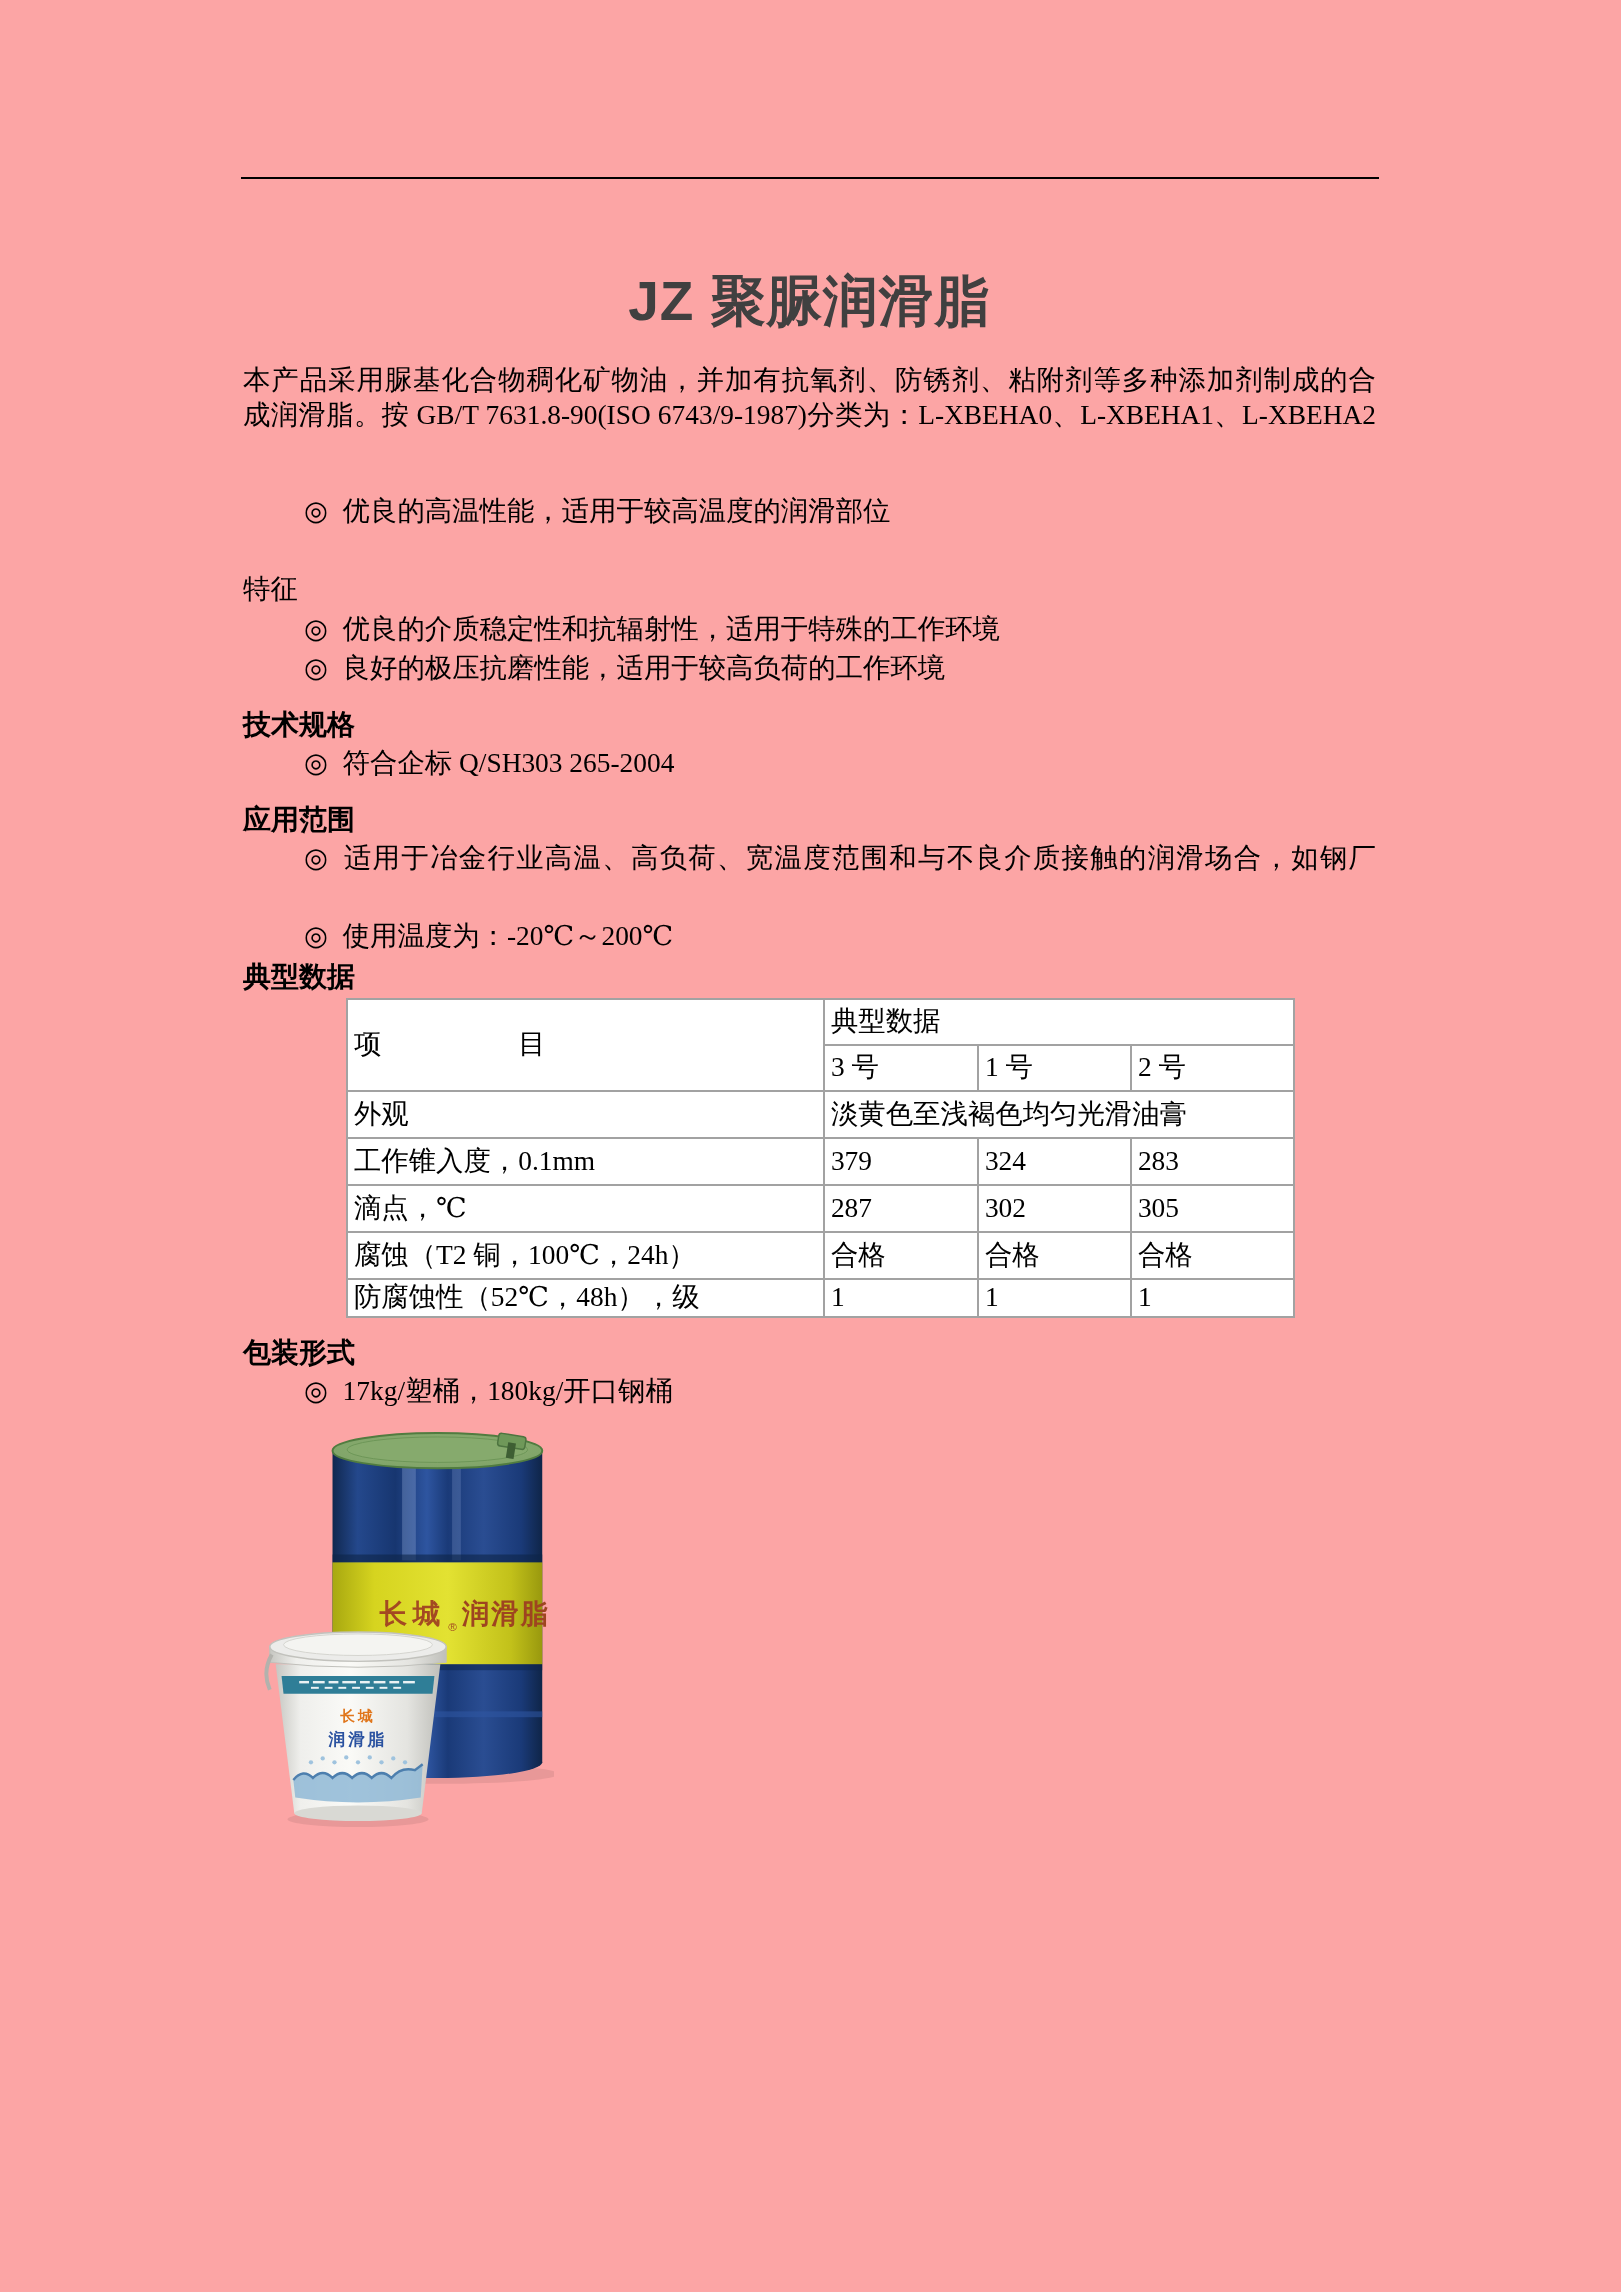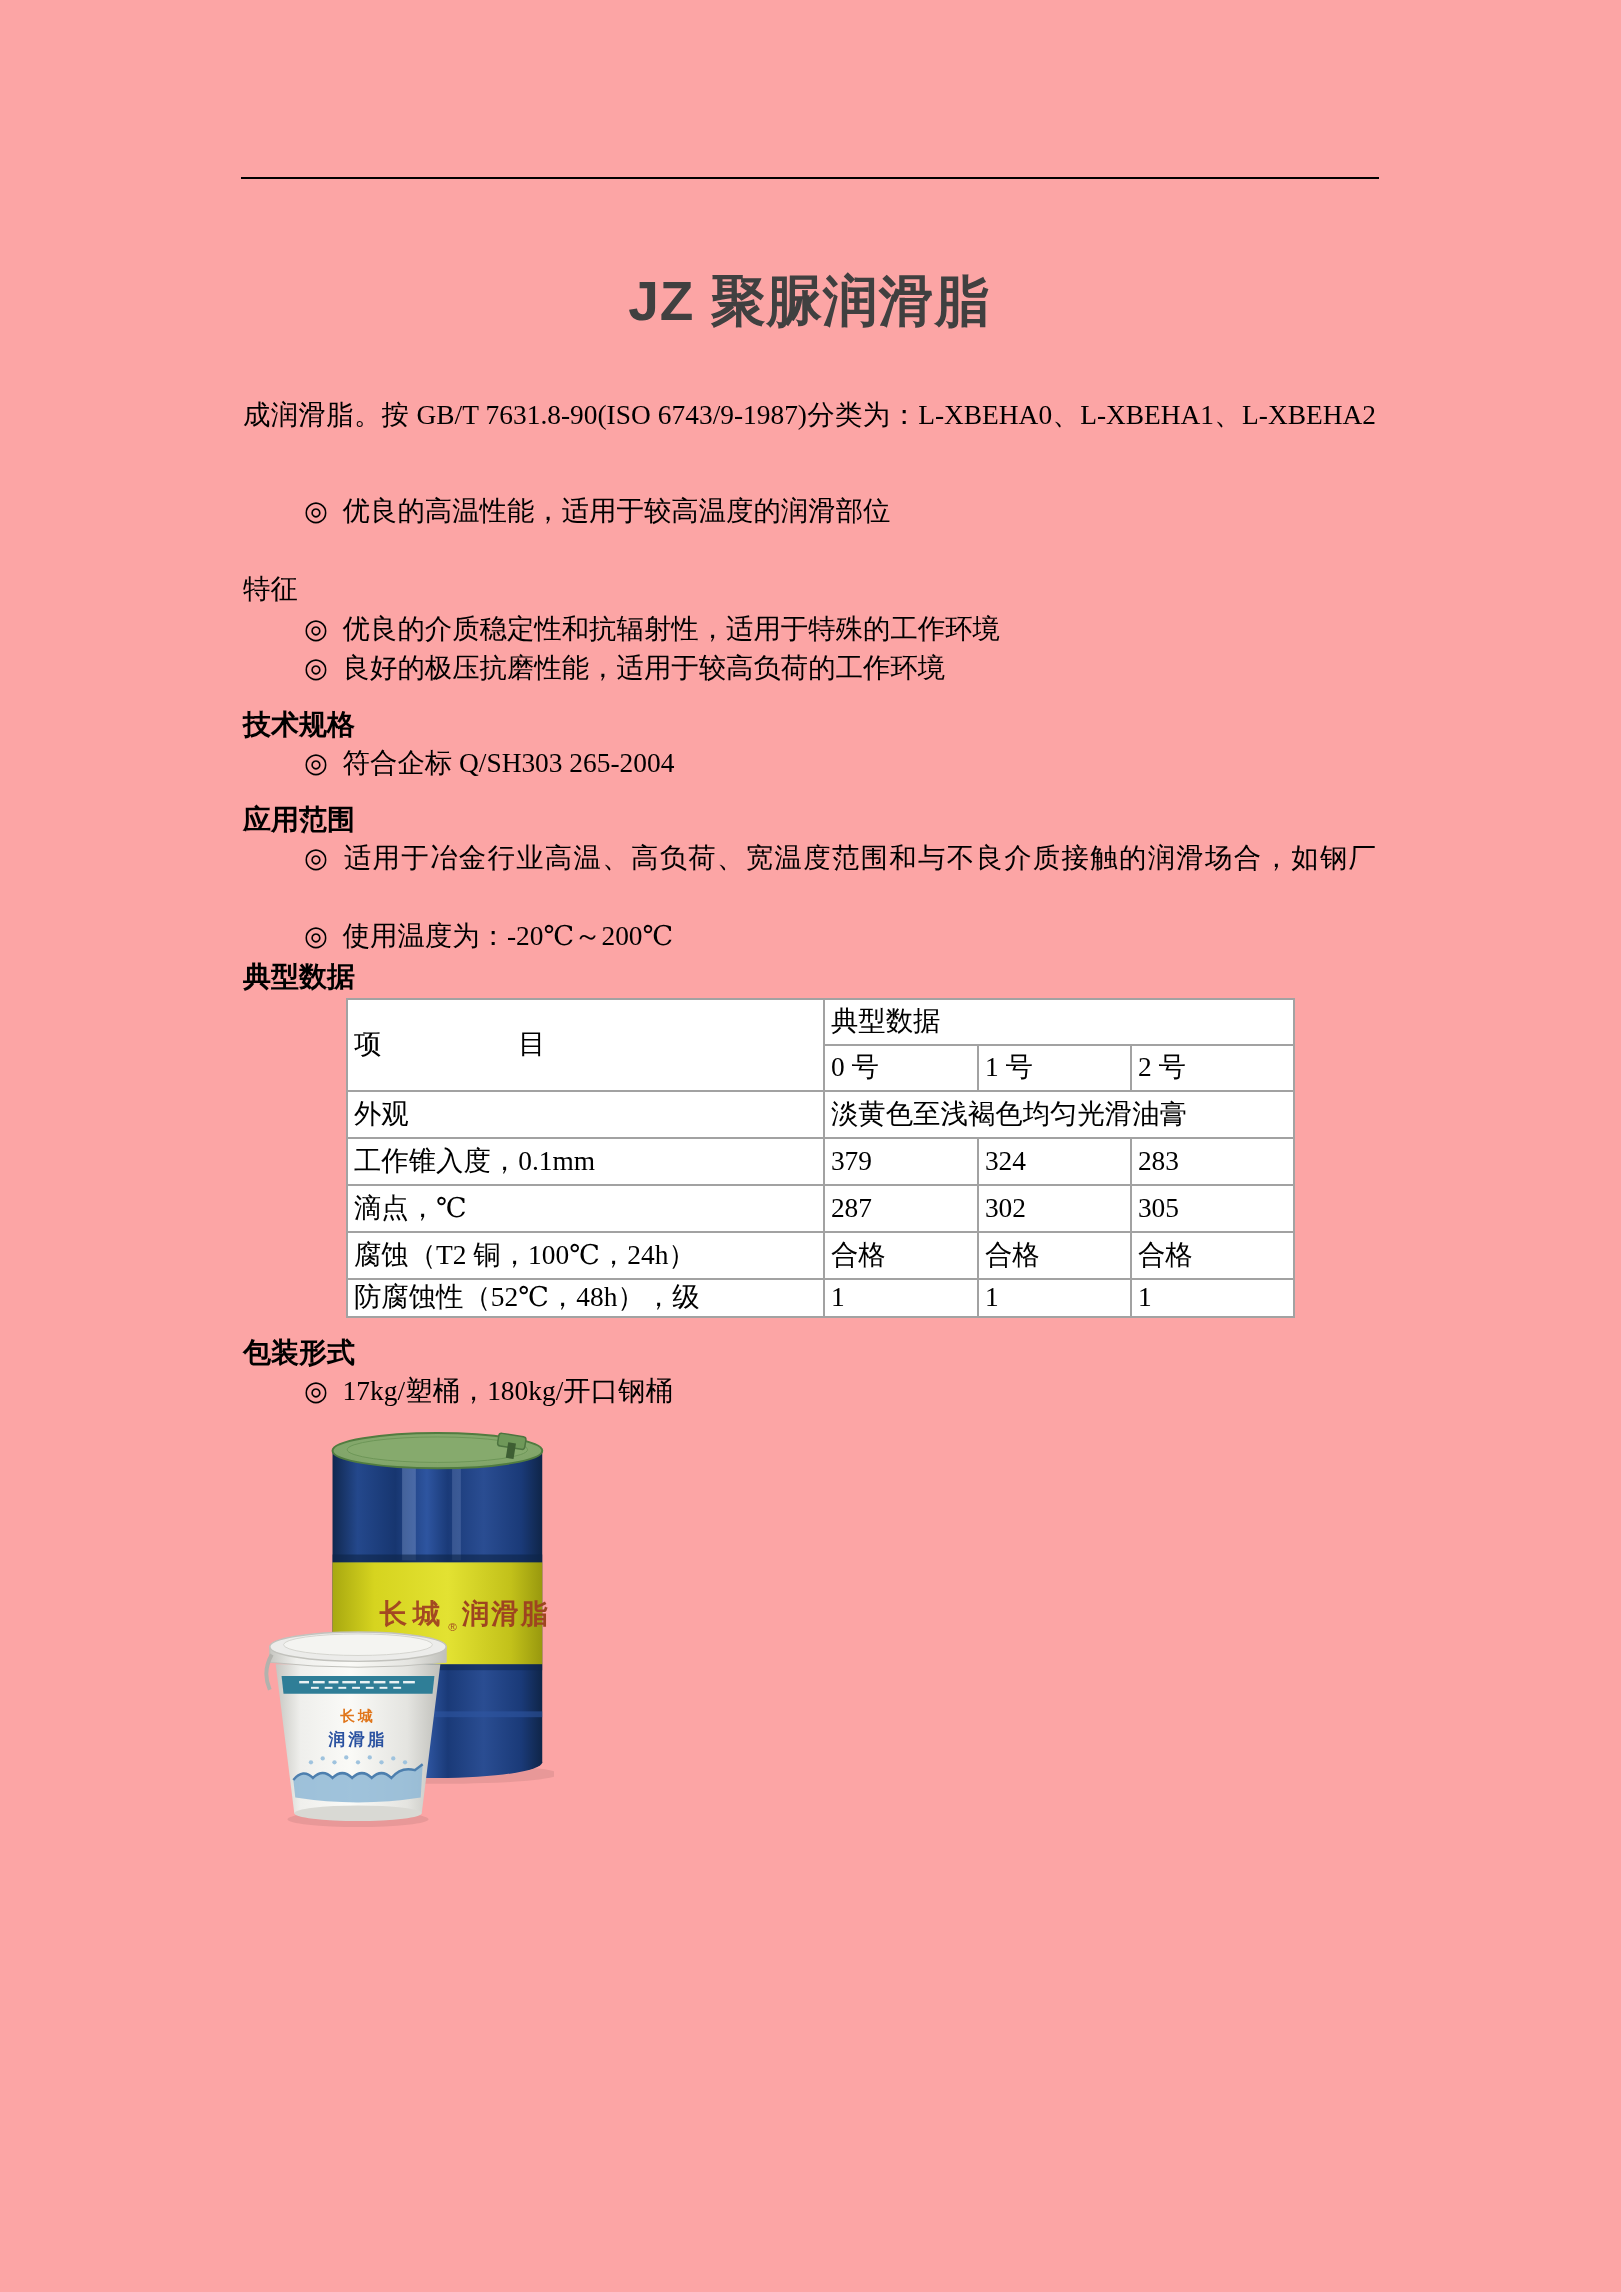--- a/index.html
+++ b/index.html
@@ -56,20 +56,21 @@
 </style>
 </head>
 <body>
 
 <div class="page">
 
   <div class="rule"></div>
 
   <h1 class="title">JZ 聚脲润滑脂</h1>
 
+  <div class="ln stretch" style="top:361px">本产品采用脲基化合物稠化矿物油，并加有抗氧剂、防锈剂、粘附剂等多种添加剂制成的合</div>
   <div class="ln stretch" style="top:396px">成润滑脂。按 GB/T 7631.8-90(ISO 6743/9-1987)分类为：L-XBEHA0、L-XBEHA1、L-XBEHA2</div>
 
 
   <div class="ln" style="top:492px"><span class="bm">◎</span><span>优良的高温性能，适用于较高温度的润滑部位</span></div>
 
   <div class="ln" style="top:570px">特征</div>
 
   <div class="ln" style="top:610px"><span class="bm">◎</span><span>优良的介质稳定性和抗辐射性，适用于特殊的工作环境</span></div>
 
   <div class="ln" style="top:649px"><span class="bm">◎</span><span>良好的极压抗磨性能，适用于较高负荷的工作环境</span></div>
@@ -92,21 +93,21 @@
         <col style="width:154px">
         <col style="width:153px">
         <col style="width:163px">
       </colgroup>
     <tbody>
         <tr style="height:46px">
       <td rowspan="2">项　　　　　目</td>
       <td colspan="3">典型数据</td>
     </tr>
     <tr style="height:46px">
-      <td>0 号</td>
+      <td>3 号</td>
       <td>1 号</td>
       <td>2 号</td>
     </tr>
     <tr style="height:47px">
       <td>外观</td>
       <td colspan="3">淡黄色至浅褐色均匀光滑油膏</td>
     </tr>
     <tr style="height:47px">
       <td>工作锥入度，0.1mm</td>
       <td>379</td>

